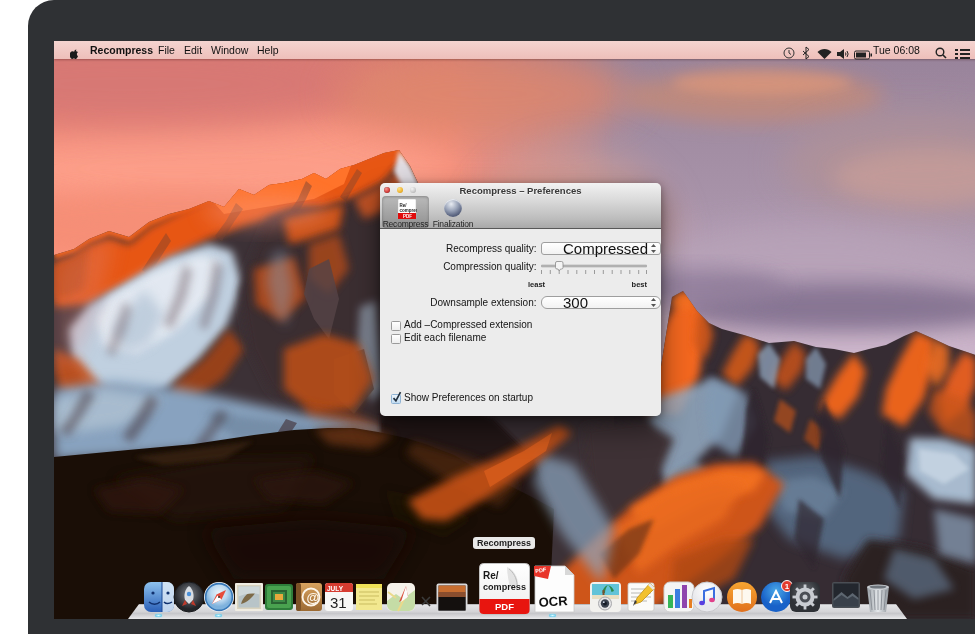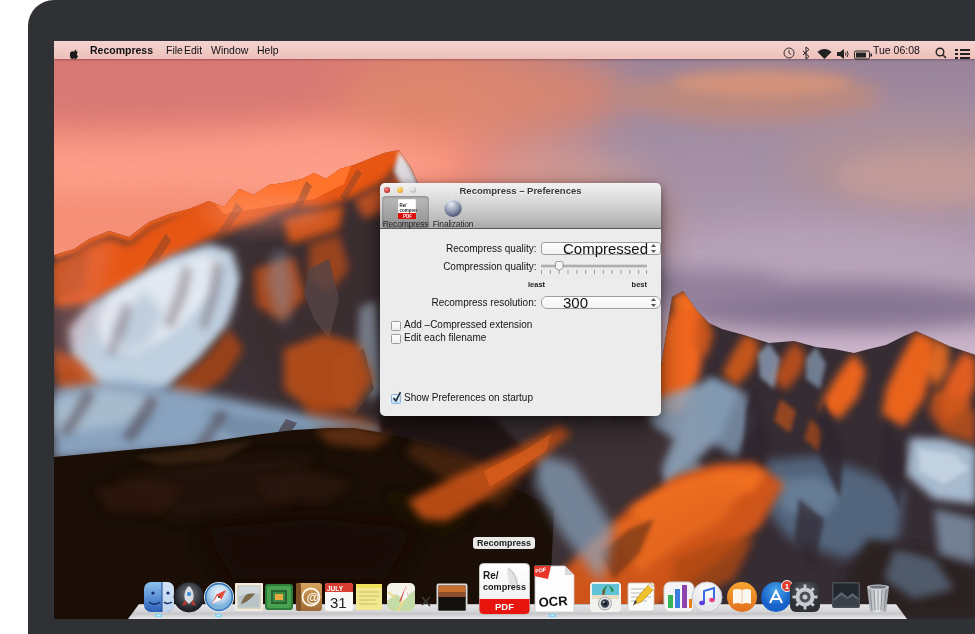--- a/index.html
+++ b/index.html
@@ -218,21 +218,21 @@
       <polygon points="485,395 520,405 560,470 548,525 508,475 480,425" fill="#8fa4b9" filter="url(#b6)" opacity="0.7"></polygon>
       <polygon points="354,442 400,418 450,396 505,366 518,374 470,414 430,440 392,462 368,460" fill="#b55628" filter="url(#b4)" opacity="0.9"></polygon>
       <polygon points="430,412 470,392 498,374 492,392 455,416 436,428" fill="#d06830" filter="url(#b3)" opacity="0.6"></polygon>
     </svg>
   </div>
   <div class="menubar">
     <svg class="mb-item" style="left:16px;top:3.5px" width="9" height="11" viewBox="0 0 12 13">
           <path d="M8.4 0.6c0.1 0.8-0.2 1.5-0.7 2.1C7.2 3.2 6.4 3.6 5.7 3.5 5.6 2.8 6 2 6.4 1.6 6.9 1 7.8 0.6 8.4 0.6zM10.7 9.3c-0.3 0.8-0.5 1.1-0.9 1.8-0.6 0.9-1.4 2.1-2.4 2.1-0.9 0-1.1-0.6-2.3-0.6-1.2 0-1.5 0.6-2.3 0.6-1 0-1.8-1-2.4-2C-0.4 8.7-0.6 5.8 0.7 4.3c0.7-0.9 1.7-1.4 2.7-1.4 1 0 1.6 0.6 2.4 0.6 0.8 0 1.3-0.6 2.4-0.6 0.9 0 1.8 0.5 2.5 1.3-2.2 1.2-1.8 4.3 0 5.1z" fill="#1a1a1a"></path>
         </svg>
     <div class="mb-item" style="left:36px;font-weight:bold;font-size:10.5px;">Recompress</div>
-    <div class="mb-item" style="left:112px;font-size:10.5px;">File</div>
+    <div class="mb-item" style="left:104px;font-size:10.5px;">File</div>
     <div class="mb-item" style="left:130px;font-size:10.5px;">Edit</div>
     <div class="mb-item" style="left:157px;font-size:10.5px;">Window</div>
     <div class="mb-item" style="left:203px;font-size:10.5px;">Help</div>
     <svg class="mb-item" style="left:729px;top:3px" width="12" height="12" viewBox="0 0 12 12">
           <circle cx="6" cy="6" r="5" fill="none" stroke="#333" stroke-width="1"></circle>
           <path d="M6 3v3l2 1.5" fill="none" stroke="#333" stroke-width="1"></path>
         </svg>
     <svg class="mb-item" style="left:748px;top:3px" width="8" height="12" viewBox="0 0 8 12">
           <path d="M4 0v12M4 0l3 2.5L1 8M4 12L7 9.5 1 4" stroke="#222" stroke-width="1" fill="none"></path>
         </svg>
@@ -304,21 +304,21 @@
               <line x1="71.2" y1="11" x2="71.2" y2="15"></line>
               <line x1="80" y1="11" x2="80" y2="15"></line>
               <line x1="88.8" y1="11" x2="88.8" y2="15"></line>
               <line x1="97.7" y1="11" x2="97.7" y2="15"></line>
               <line x1="105.5" y1="11" x2="105.5" y2="15"></line>
         </g>
         <path d="M18 2.5h-4.5a1.5 1.5 0 00-1.5 1.5v4.5a1.5 1.5 0 001.5 1.5h1l1.25 2 1.25-2h1a1.5 1.5 0 001.5-1.5V4a1.5 1.5 0 00-1.5-1.5z" fill="#f4f4f4" stroke="#8a8a8a" stroke-width="0.8" transform="translate(2.5,0)"></path>
       </svg>
       <div style="position:absolute;left:148px;top:51px;font-size:7.5px;font-weight:bold;color:#222;">least</div>
       <div style="position:absolute;left:161px;top:51px;width:106px;text-align:right;font-size:7.5px;font-weight:bold;color:#222;">best</div>
-      <div class="flabel" style="top:68px;">Recompress resolution:</div>
+      <div class="flabel" style="top:68px;">Downsample extension:</div>
       <div class="popup" style="top:67px;border-radius:6px;">300<svg class="arrows" width="7" height="11" viewBox="0 0 7 11">
               <path d="M3.5 1L6 4H1z" fill="#555"></path>
               <path d="M3.5 10L1 7h5z" fill="#555"></path>
             </svg></div>
       <div class="cb" style="top:92px;"></div>
       <div class="cblab" style="top:90px;">Add –Compressed extension</div>
       <div class="cb" style="top:105px;"></div>
       <div class="cblab" style="top:103px;">Edit each filename</div>
       <div class="cb on" style="top:165px;">
             <svg width="12" height="13" viewBox="0 0 12 13" style="position:absolute;left:-1px;top:-5px;">

